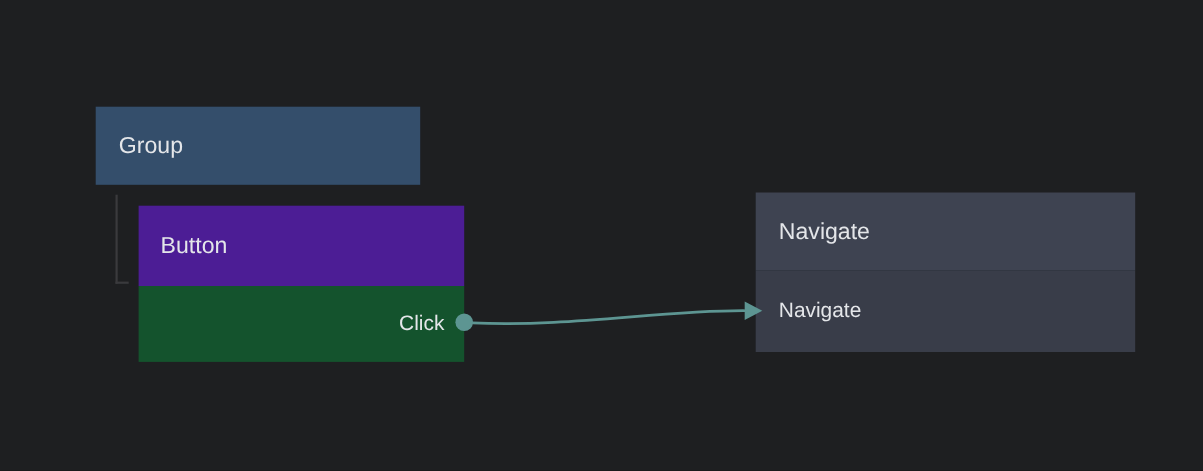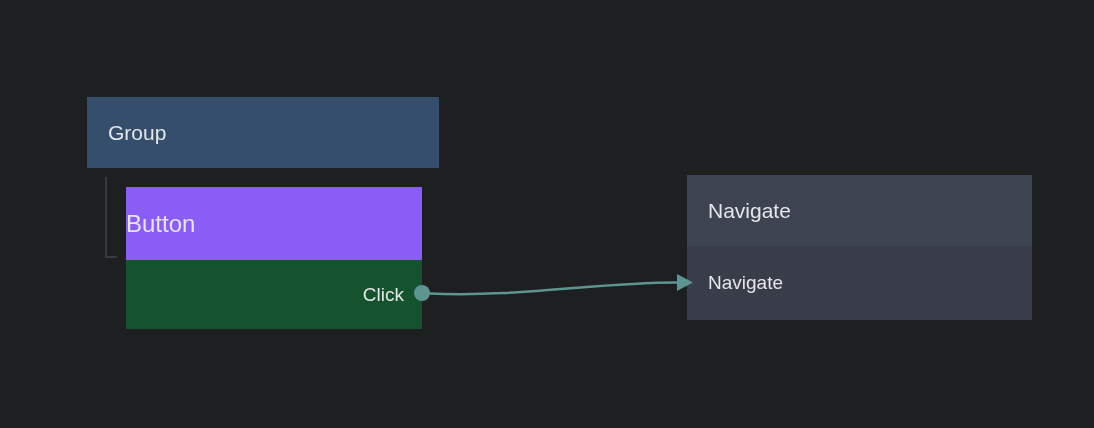--- a/index.html
+++ b/index.html
@@ -24,38 +24,39 @@
   .node-title-row {
     display: flex;
     align-items: center;
     box-sizing: border-box;
     color: #e4e6e9;
   }
 
   
   .node-group {
     left: 87px; top: 97px;
-    width: 352px; height: 71px;
+    width: 295px; height: 71px;
     background: #344e6b;
   }
   .node-group .node-title-row {
     height: 100%;
     padding-left: 21px;
     font-size: 21px;
   }
 
   
   .node-button {
     left: 126px; top: 187px;
     width: 296px; height: 142px;
   }
   .node-button .hdr {
     height: 73px;
-    background: #8b5cf6;
-    font-size: 24px;
+    background: #4c1d95;
+    padding-left: 20px;
+    font-size: 21px;
   }
   .node-button .bdy {
     height: 69px;
     background: #14532d;
     justify-content: flex-end;
     padding-right: 18px;
     font-size: 19px;
   }
 
   

